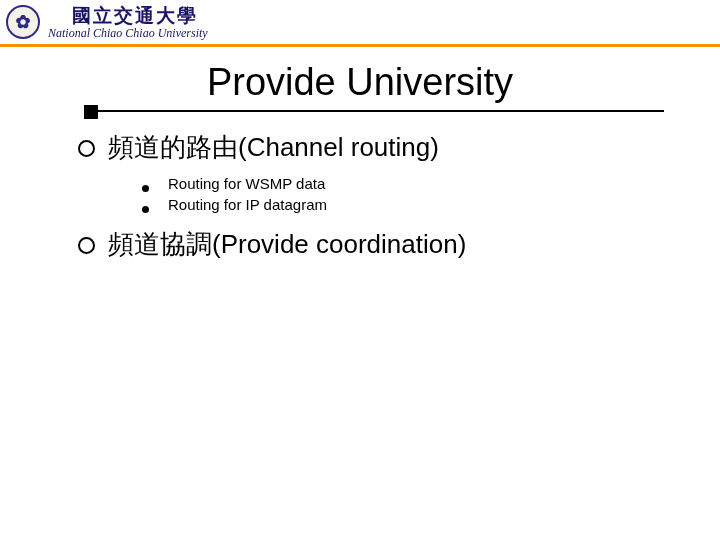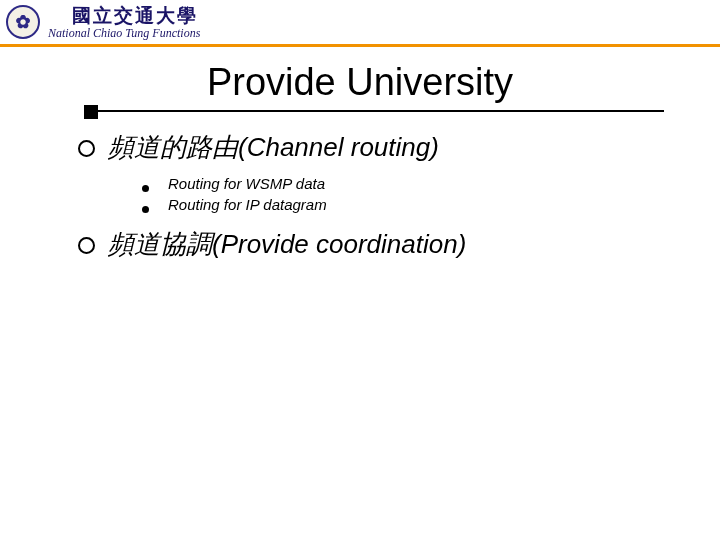--- a/index.html
+++ b/index.html
@@ -18,40 +18,40 @@
 
   
   .title-wrap { text-align: center; margin-top: 14px; }
   .title { display: inline-block; font-size: 38px; color: #000; font-weight: 400; }
   .title-underline { height: 2px; background: #000; margin: 6px 56px 0 98px; }
   .title-square { width: 14px; height: 14px; background: #000; position: absolute; }
 
   .title-row { position: relative; margin-top: 6px; }
 
   
-  .body { padding: 18px 40px 0 104px; font-style: italic; }
+  .body { padding: 18px 40px 0 104px; }
   ul.level1 { list-style: none; }
   ul.level1 > li { position: relative; font-size: 26px; color: #000; margin-bottom: 12px; padding-left: 4px; }
   ul.level1 > li::before { content: ""; width: 13px; height: 13px; border: 2px solid #000; border-radius: 50%; position: absolute; left: -26px; top: 10px; background: #fff; }
   ul.level2 { list-style: none; margin: 10px 0 14px 56px; }
   ul.level2 > li { position: relative; font-size: 15px; color: #000; margin-bottom: 4px; padding-left: 4px; }
   ul.level2 > li::before { content: ""; width: 7px; height: 7px; border-radius: 50%; background: #000; position: absolute; left: -22px; top: 10px; }
 </style>
 </head>
 <body>
 
 <div class="slide">
 
   <div class="header">
     <div class="uni-logo">
       <span>✿</span>
     </div>
     <div class="uni-name-block">
       <span class="uni-name-zh">國立交通大學</span>
-      <span class="uni-name-en">National Chiao Tung Functions</span>
+      <span class="uni-name-en">National Chiao Chiao University</span>
     </div>
   </div>
   <div class="header-sep">
     <div class="bar-dark"></div>
     <div class="bar-orange"></div>
   </div>
 
   <div class="title-wrap">
     <span class="title">Provide University</span>
   </div>

